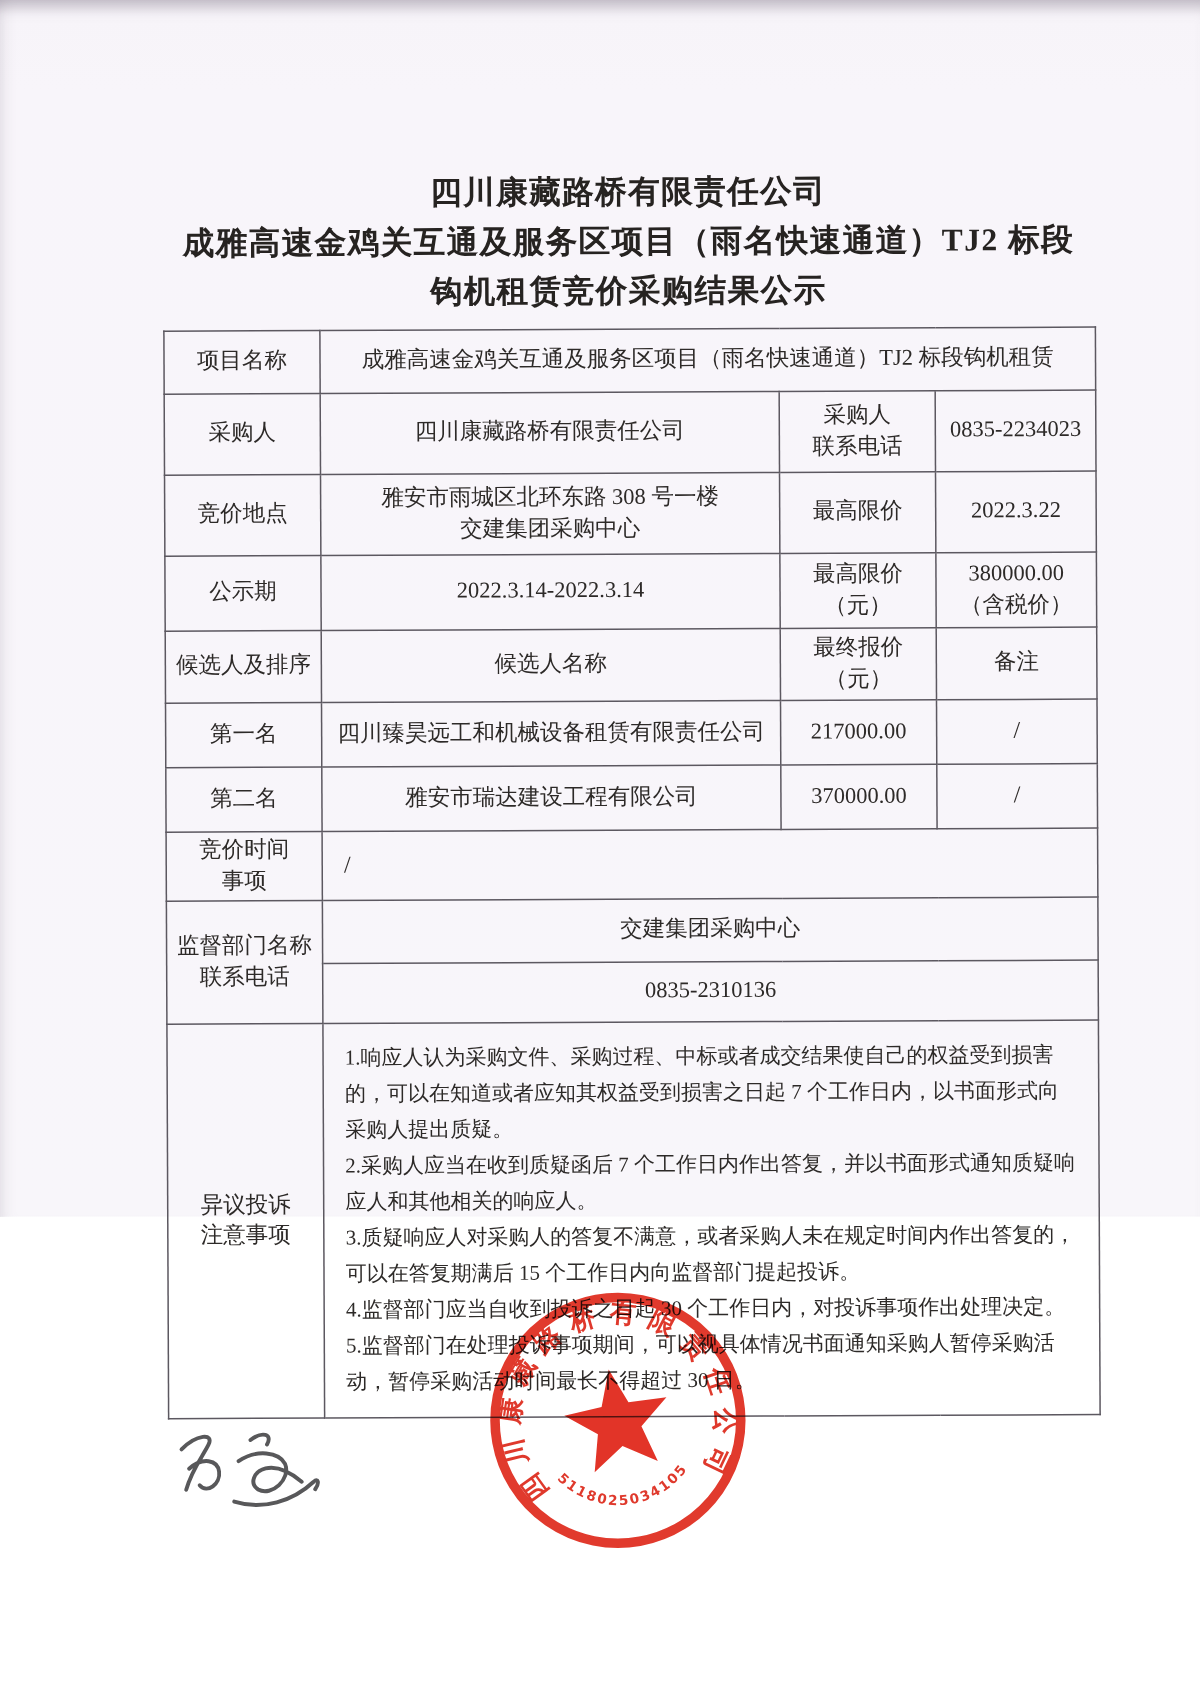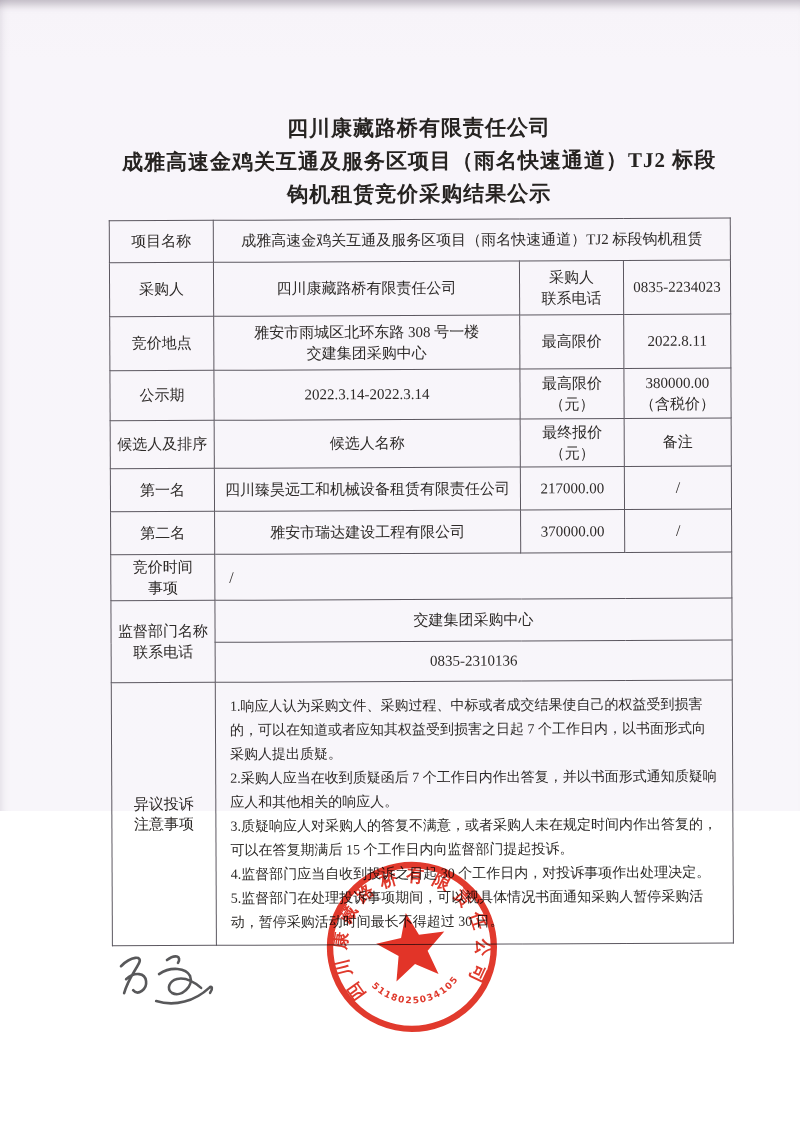--- a/index.html
+++ b/index.html
@@ -82,21 +82,21 @@
         <td>四川康藏路桥有限责任公司</td>
         <td class="pre">采购人
 联系电话</td>
         <td>0835-2234023</td>
       </tr>
       <tr class="r3">
         <td>竞价地点</td>
         <td class="pre">雅安市雨城区北环东路 308 号一楼
 交建集团采购中心</td>
         <td>最高限价</td>
-        <td>2022.8.11</td>
+        <td>2022.3.22</td>
       </tr>
       <tr class="r4">
         <td>公示期</td>
         <td>2022.3.14-2022.3.14</td>
         <td class="pre">最高限价
 （元）</td>
         <td class="pre">380000.00
 （含税价）</td>
       </tr>
       <tr class="r5">

